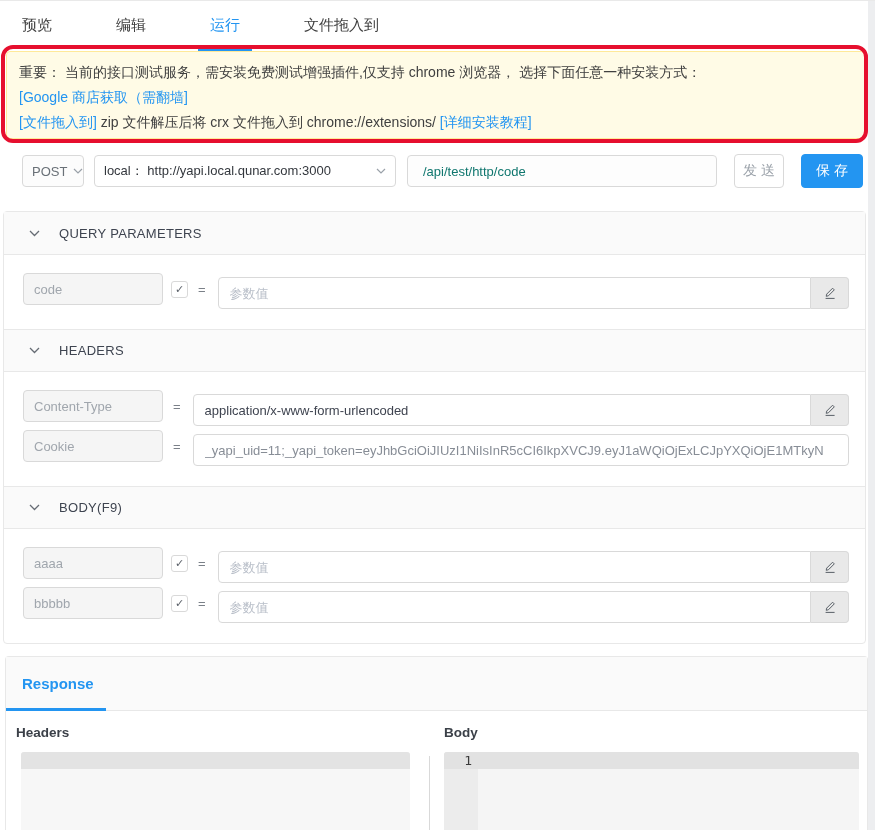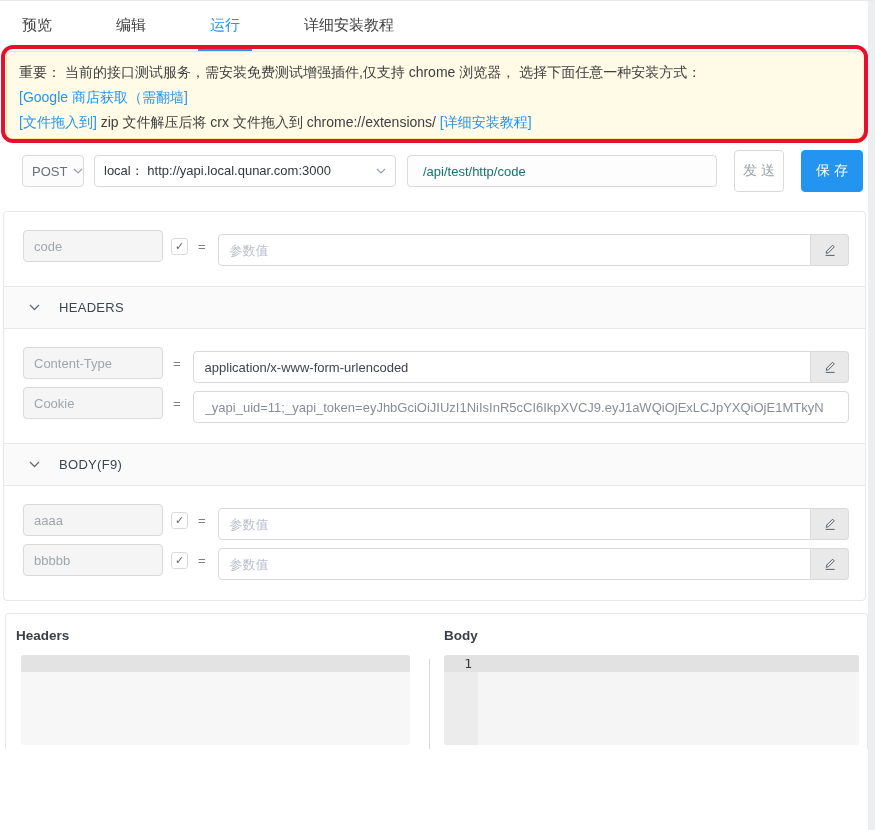--- a/index.html
+++ b/index.html
@@ -27,21 +27,21 @@
 
   
   .req-row { display:flex; align-items:center; margin:16px 0 0 22px; height:32px; }
   .ctl { height:32px; border:1px solid #d9d9d9; border-radius:4px; background:#fff;
          font-size:13px; display:flex; align-items:center; }
   .select { justify-content:space-between; padding:0 9px; cursor:pointer; position:relative; }
   .method { width:62px; background:#fcfcfc; color:#697077; margin-right:10px; }
   .domain { width:302px; color:#33373d; margin-right:11px; font-size:13px; }
   .chev { flex:0 0 auto; margin-left:6px; display:inline-flex; }
   .path-input { width:310px; padding:0 15px; color:#0f766e; background:#fdfdfd; outline:none; }
-  .btn { height:42px; border:1px solid #d9d9d9; border-radius:4px; background:#fff;
+  .btn { height:34px; border:1px solid #d9d9d9; border-radius:4px; background:#fff;
          font-size:14px; cursor:pointer; font-family:inherit; }
   .btn.send { width:50px; margin-left:17px; color:#9aa1a9; }
   .btn.save { width:62px; margin-left:17px; background:#2395f1; border-color:#2395f1; color:#fff; }
 
   
   .panel { margin:24px 9px 0 3px; border:1px solid #e8e8e8; border-radius:4px; background:#fff; }
   .sec-head { height:43px; background:#fafafa; border-bottom:1px solid #e8e8e8;
               display:flex; align-items:center; padding-left:25px; cursor:pointer; }
   .sec-head + .sec-body + .sec-head,
   .sec-body + .sec-head { border-top:1px solid #e8e8e8; }
@@ -95,21 +95,21 @@
                   background:#edeef0; z-index:6; }
   svg { display:block; }
 </style>
 </head>
 <body>
 
 <div class="tabs">
   <div class="tab">预览</div>
   <div class="tab">编辑</div>
   <div class="tab active">运行</div>
-  <div class="tab">详细安装教程</div>
+  <div class="tab">文件拖入到</div>
 </div>
 
 <div class="alert">
   <div>重要： 当前的接口测试服务，需安装免费测试增强插件,仅支持 chrome 浏览器， 选择下面任意一种安装方式：</div>
   <div>
     <a>[Google 商店获取（需翻墙]</a>
   </div>
   <div>
     <a>[文件拖入到]</a><span> zip 文件解压后将 crx 文件拖入到 chrome://extensions/ </span><a>[详细安装教程]</a>
   </div>
@@ -133,76 +133,84 @@
         </svg>
     </span>
   </div>
   <input class="ctl path-input" readonly="" value="/api/test/http/code" style="">
   <button class="btn send">发 送</button>
   <button class="btn save">保 存</button>
 </div>
 
 <div class="panel">
 
-  <div class="sec-body">
-    <div class="p-row">
-      <input class="name-input" readonly="" value="code" style="">
-      <span class="checkbox">
-        <span>✓</span>
-      </span>
-      <span class="eq">=</span>
-      <span class="val-group with-addon">
-        <input class="val-input" placeholder="参数值" style="">
-        <span class="addon">
-          <svg width="14" height="14" viewBox="0 0 14 14">
-            <path d="M9.6 2.2 L11.3 3.9 L5.4 9.8 L3.2 10.3 L3.7 8.1 Z" fill="none" stroke="#596067" stroke-width="1"></path>
-            <line x1="2.6" y1="12.4" x2="11.6" y2="12.4" stroke="#596067" stroke-width="1"></line>
-          </svg>
-        </span>
-      </span>
-    </div>
-  </div>
-
   <div class="sec-head">
     <span>
       <svg width="11" height="7" viewBox="0 0 11 7">
           <path d="M1 1 L5.5 5.5 L10 1" stroke="#666c74" stroke-width="1.3" fill="none"></path>
         </svg>
     </span>
-    <span class="sec-title">HEADERS</span>
+    <span class="sec-title">QUERY PARAMETERS</span>
   </div>
   <div class="sec-body">
     <div class="p-row">
-      <input class="name-input" readonly="" value="Content-Type" style="">
-      <span class="eq">=</span>
-      <span class="val-group with-addon">
-        <input class="val-input" value="application/x-www-form-urlencoded" style="">
-        <span class="addon">
-          <svg width="14" height="14" viewBox="0 0 14 14">
-            <path d="M9.6 2.2 L11.3 3.9 L5.4 9.8 L3.2 10.3 L3.7 8.1 Z" fill="none" stroke="#596067" stroke-width="1"></path>
-            <line x1="2.6" y1="12.4" x2="11.6" y2="12.4" stroke="#596067" stroke-width="1"></line>
-          </svg>
-        </span>
-      </span>
-    </div>
-    <div class="p-row">
-      <input class="name-input" readonly="" value="Cookie" style="">
-      <span class="eq">=</span>
-      <span class="val-group">
-        <input class="val-input dim" value="_yapi_uid=11;_yapi_token=eyJhbGciOiJIUzI1NiIsInR5cCI6IkpXVCJ9.eyJ1aWQiOjExLCJpYXQiOjE1MTkyN" style="">
+      <input class="name-input" readonly="" value="code" style="">
+      <span class="checkbox">
+        <span>✓</span>
+      </span>
+      <span class="eq">=</span>
+      <span class="val-group with-addon">
+        <input class="val-input" placeholder="参数值" style="">
+        <span class="addon">
+          <svg width="14" height="14" viewBox="0 0 14 14">
+            <path d="M9.6 2.2 L11.3 3.9 L5.4 9.8 L3.2 10.3 L3.7 8.1 Z" fill="none" stroke="#596067" stroke-width="1"></path>
+            <line x1="2.6" y1="12.4" x2="11.6" y2="12.4" stroke="#596067" stroke-width="1"></line>
+          </svg>
+        </span>
       </span>
     </div>
   </div>
 
   <div class="sec-head">
     <span>
       <svg width="11" height="7" viewBox="0 0 11 7">
           <path d="M1 1 L5.5 5.5 L10 1" stroke="#666c74" stroke-width="1.3" fill="none"></path>
         </svg>
     </span>
+    <span class="sec-title">HEADERS</span>
+  </div>
+  <div class="sec-body">
+    <div class="p-row">
+      <input class="name-input" readonly="" value="Content-Type" style="">
+      <span class="eq">=</span>
+      <span class="val-group with-addon">
+        <input class="val-input" value="application/x-www-form-urlencoded" style="">
+        <span class="addon">
+          <svg width="14" height="14" viewBox="0 0 14 14">
+            <path d="M9.6 2.2 L11.3 3.9 L5.4 9.8 L3.2 10.3 L3.7 8.1 Z" fill="none" stroke="#596067" stroke-width="1"></path>
+            <line x1="2.6" y1="12.4" x2="11.6" y2="12.4" stroke="#596067" stroke-width="1"></line>
+          </svg>
+        </span>
+      </span>
+    </div>
+    <div class="p-row">
+      <input class="name-input" readonly="" value="Cookie" style="">
+      <span class="eq">=</span>
+      <span class="val-group">
+        <input class="val-input dim" value="_yapi_uid=11;_yapi_token=eyJhbGciOiJIUzI1NiIsInR5cCI6IkpXVCJ9.eyJ1aWQiOjExLCJpYXQiOjE1MTkyN" style="">
+      </span>
+    </div>
+  </div>
+
+  <div class="sec-head">
+    <span>
+      <svg width="11" height="7" viewBox="0 0 11 7">
+          <path d="M1 1 L5.5 5.5 L10 1" stroke="#666c74" stroke-width="1.3" fill="none"></path>
+        </svg>
+    </span>
     <span class="sec-title">BODY(F9)</span>
   </div>
   <div class="sec-body">
     <div class="p-row">
       <input class="name-input" readonly="" value="aaaa" style="">
       <span class="checkbox">
         <span>✓</span>
       </span>
       <span class="eq">=</span>
       <span class="val-group with-addon">
@@ -228,20 +236,24 @@
             <path d="M9.6 2.2 L11.3 3.9 L5.4 9.8 L3.2 10.3 L3.7 8.1 Z" fill="none" stroke="#596067" stroke-width="1"></path>
             <line x1="2.6" y1="12.4" x2="11.6" y2="12.4" stroke="#596067" stroke-width="1"></line>
           </svg>
         </span>
       </span>
     </div>
   </div>
 </div>
 
 <div class="resp-panel">
+  <div class="resp-tabbar">
+    <div class="resp-tab">Response</div>
+    <div class="resp-ink"></div>
+  </div>
   <div class="resp-content">
     <div class="resp-left">
       <div class="col-label">Headers</div>
       <div class="editor-plain">
         <div class="topline"></div>
       </div>
     </div>
     <div class="v-divider"></div>
     <div class="resp-right">
       <div class="col-label">Body</div>

